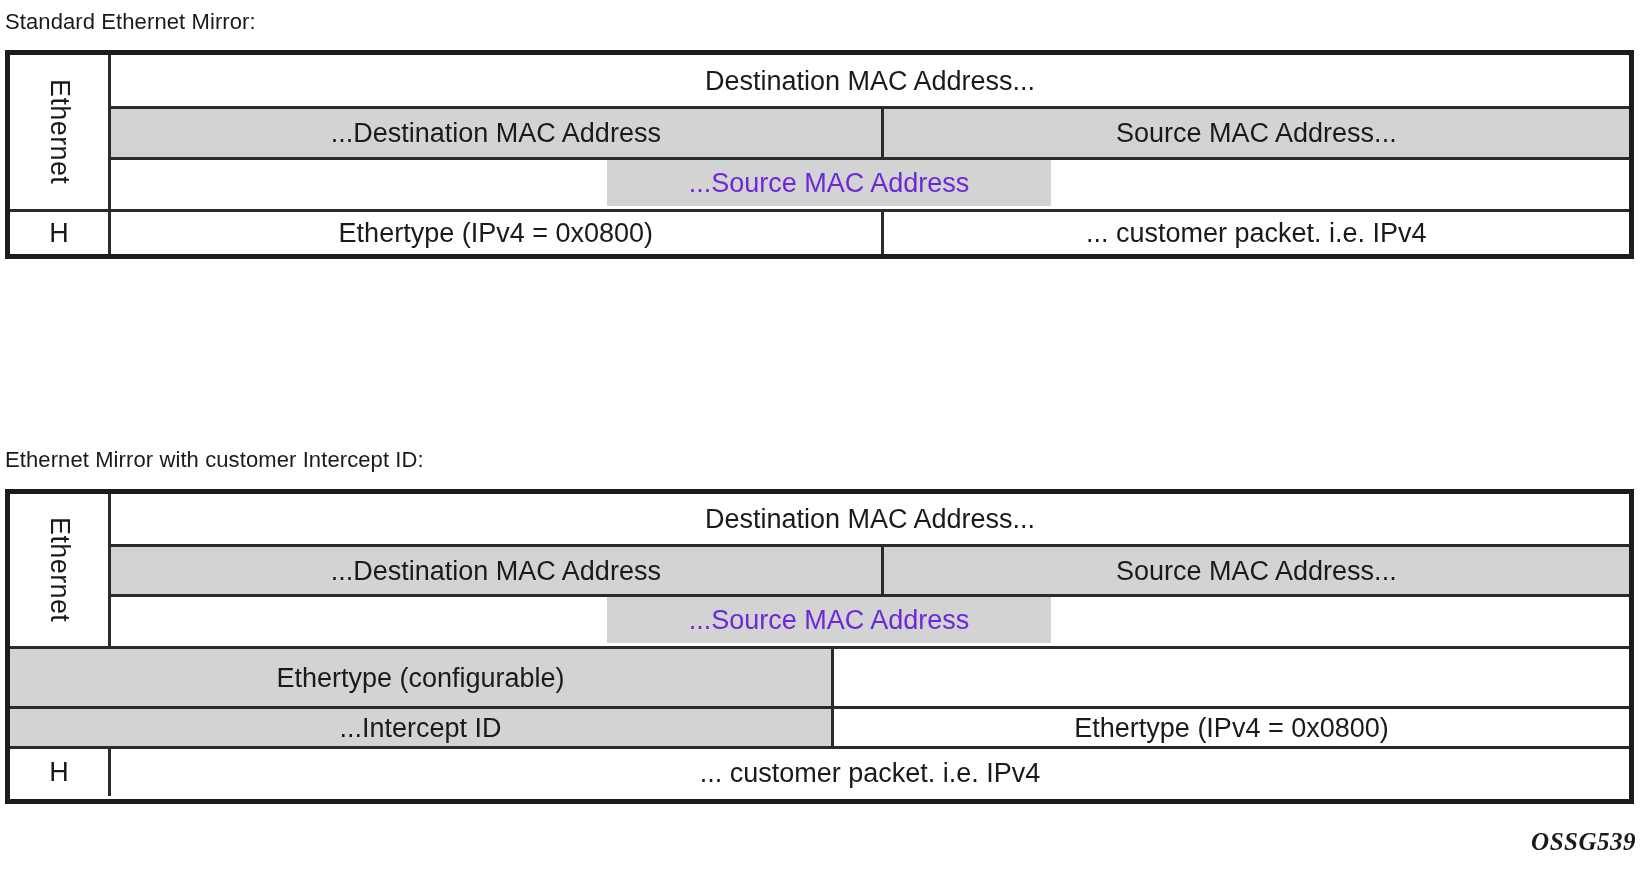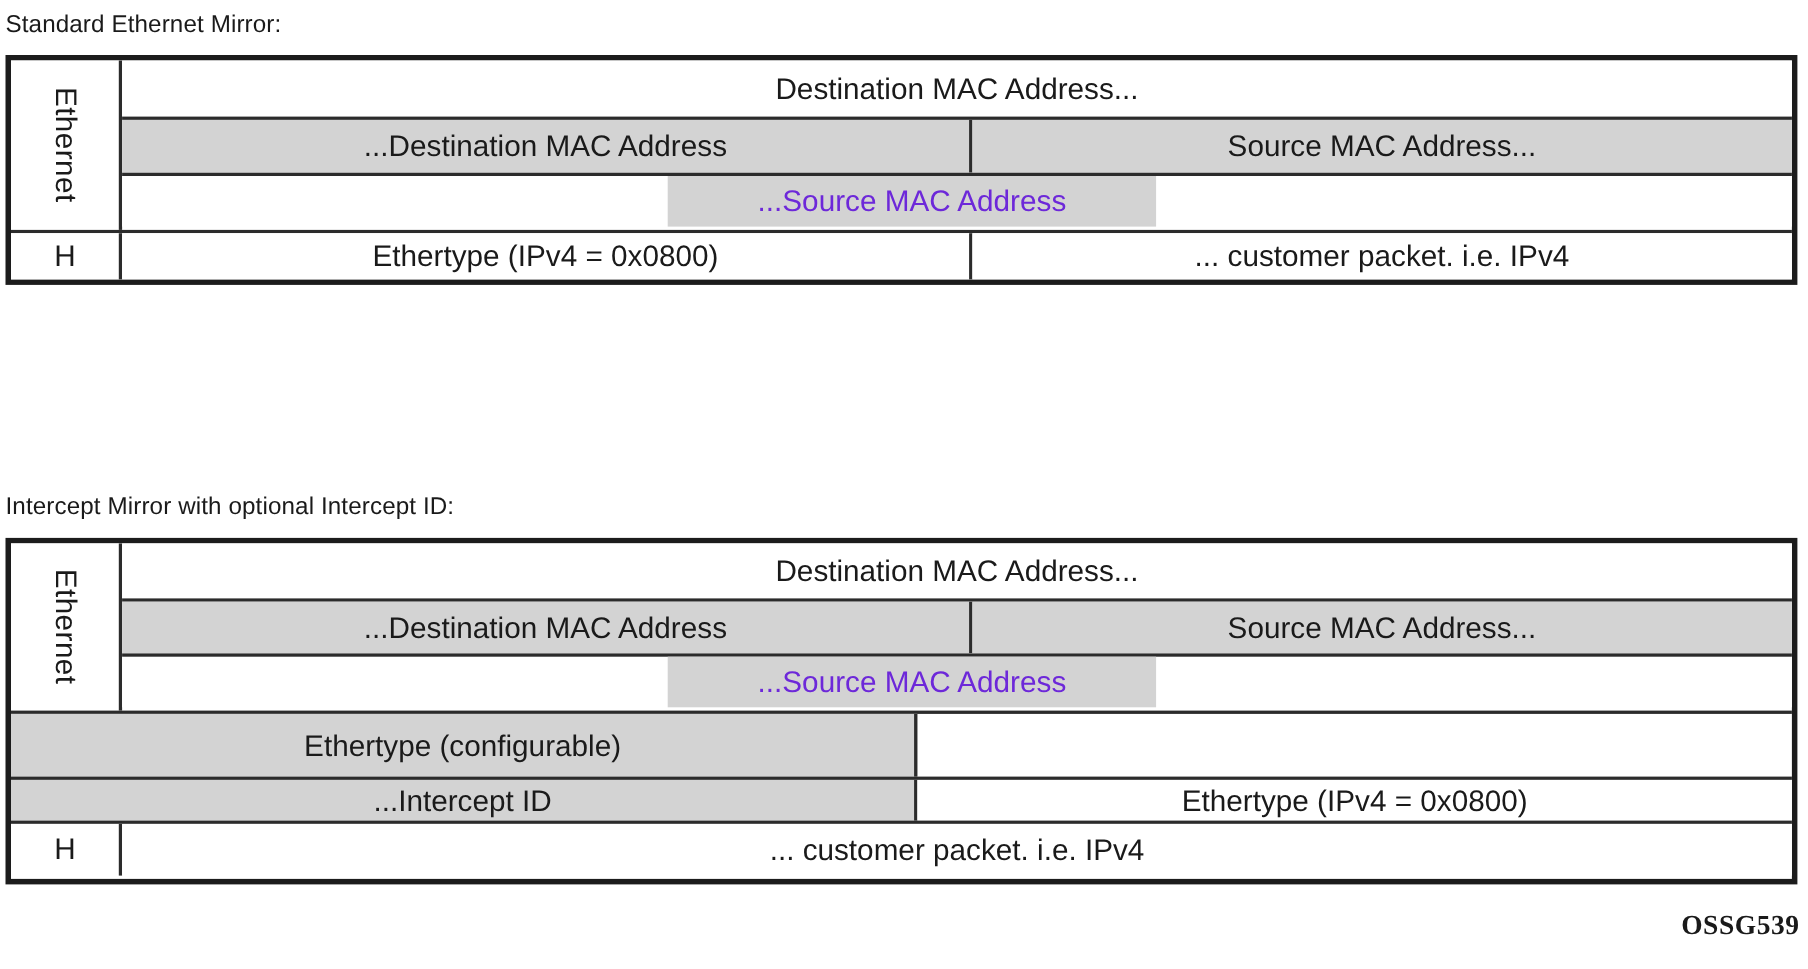--- a/index.html
+++ b/index.html
@@ -111,20 +111,21 @@
     font-size: 27px;
     color: #6d28d9;
     white-space: nowrap;
   }
 
   .credit {
     position: absolute;
     right: 8px;
     top: 828px;
     font-family: "Liberation Serif", serif;
+    font-style: italic;
     font-weight: bold;
     font-size: 25px;
     color: #1a1a1a;
     letter-spacing: 0.5px;
   }
 </style>
 </head>
 <body>
 
 <div class="caption" id="caption-1">Standard Ethernet Mirror:</div>
@@ -160,21 +161,21 @@
     <div class="band-rows">
       <div class="row" style="height:100%;">
         <div class="cell half plain split-border">Ethertype (IPv4 = 0x0800)</div>
         <div class="cell half2 plain">... customer packet. i.e. IPv4</div>
       </div>
     </div>
   </div>
 
 </div>
 
-<div class="caption" id="caption-2">Intercept Mirror with optional Intercept ID:</div>
+<div class="caption" id="caption-2">Ethernet Mirror with customer Intercept ID:</div>
 
 <div class="pkt-table" id="table-intercept">
 
   <div class="band" style="height:152px;">
     <div class="band-label vertical">
       <span>Ethernet</span>
     </div>
     <div class="band-rows">
 
       <div class="row" style="height:50px;">

